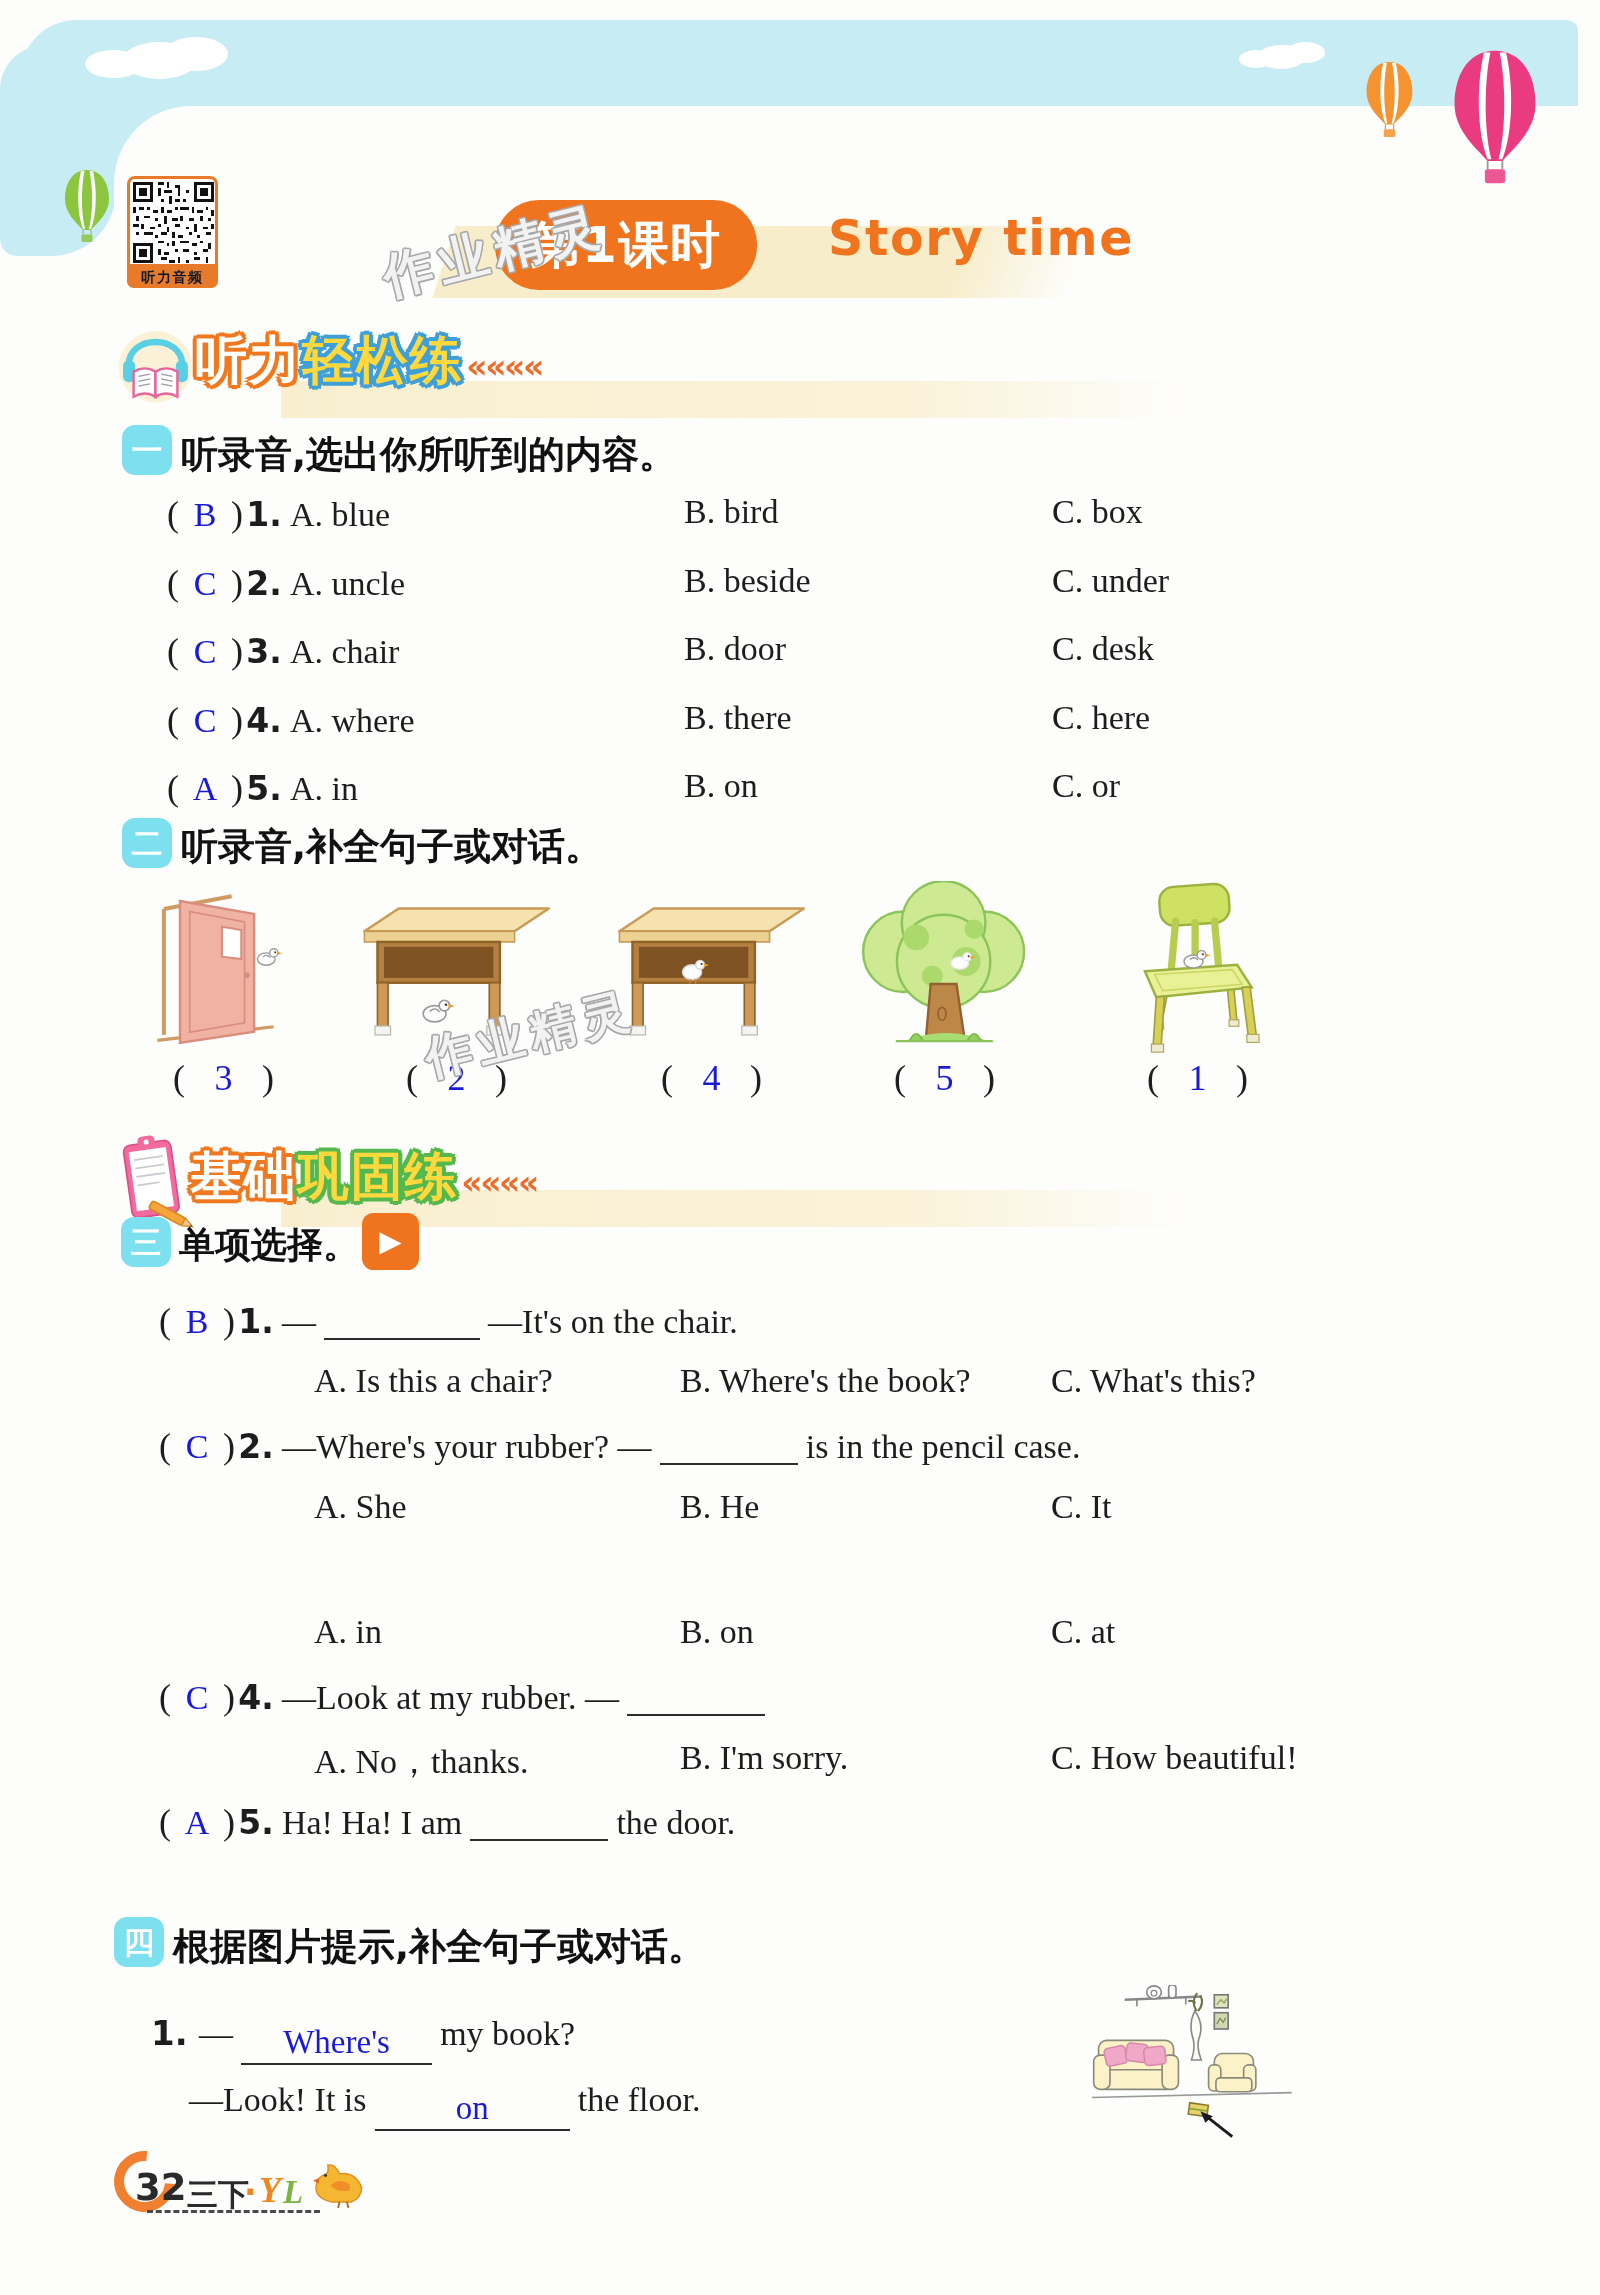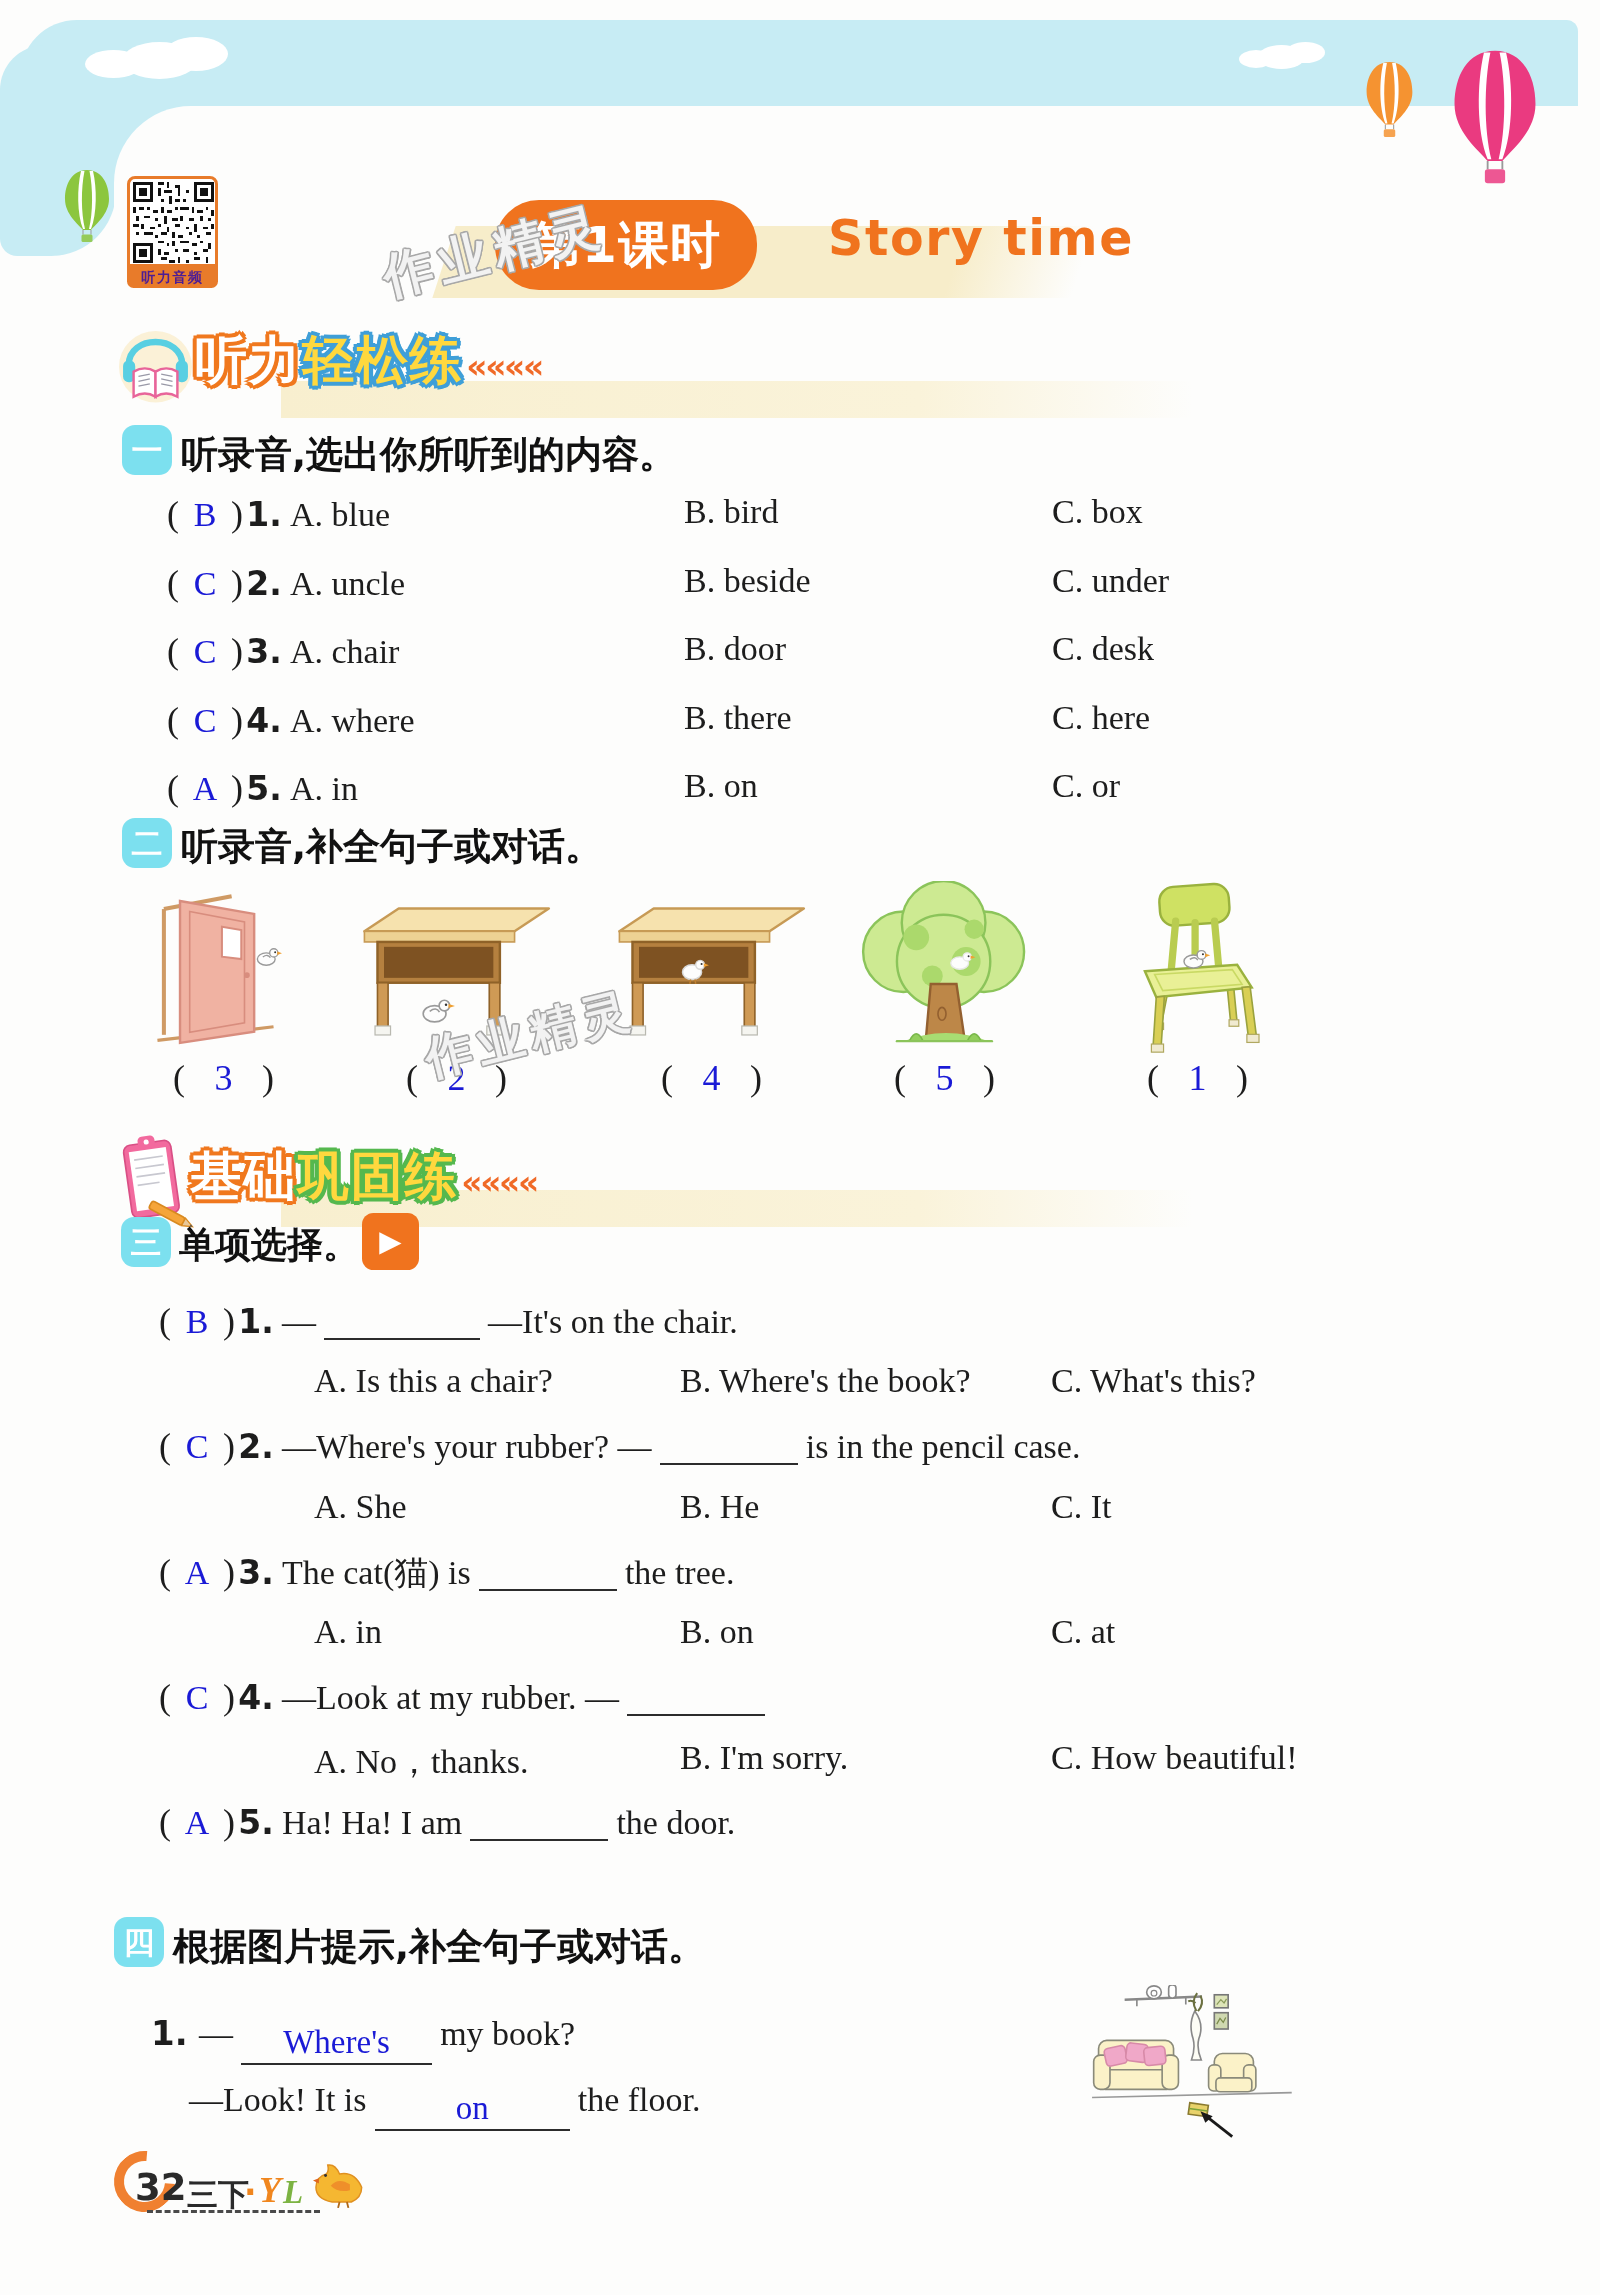--- a/index.html
+++ b/index.html
@@ -16,21 +16,21 @@
   #cloud1{left:122px;top:42px;width:75px;height:37px;}
   #cloud1::before{left:-37px;top:8.1px;width:57px;height:28px;}
   #cloud1::after{left:42px;top:-4.9px;width:64px;height:34px;}
   #cloud2{left:1258px;top:45px;width:47px;height:24.4px;}
   #cloud2::before{left:-19.5px;top:4.9px;width:34px;height:18px;}
   #cloud2::after{left:28px;top:-3.3px;width:39px;height:21px;}
   .balloon{position:absolute;}
   
   .qr-wrap{left:127px;top:176px;width:91px;}
   .qr-code{box-sizing:border-box;width:91px;height:91px;border:3.3px solid #e87b2a;border-radius:8.1px 8.1px 0 0;background:#fff;padding:3.3px;}
-  .qr-label{width:91px;height:21px;background:#e87b2a;color:#4c1d95;font-family:"DejaVu Sans",sans-serif;
+  .qr-label{width:91px;height:21px;background:#e87b2a;color:#0f172a;font-family:"DejaVu Sans",sans-serif;
             font-size:14px;font-weight:bold;text-align:center;line-height:21px;border-radius:0 0 6.5px 6.5px;letter-spacing:1.6px;}
   
   .title-band{left:444px;top:226px;width:639px;height:72px;background:linear-gradient(90deg,#f7edca 80%,rgba(247,237,202,0));transform:skewX(-18deg);}
   .badge{left:495px;top:200px;width:262px;height:90px;background:#f0731e;border-radius:44px;
          color:#fff;font-family:"DejaVu Sans",sans-serif;font-weight:bold;font-size:50px;text-align:center;line-height:90px;letter-spacing:1.6px;}
   .title-en{left:796px;top:210px;font-family:"DejaVu Sans",sans-serif;font-weight:bold;font-size:49px;color:#f0731e;letter-spacing:1.6px;margin-left:32px;}
   .watermark{font-family:"DejaVu Sans",sans-serif;font-weight:bold;font-size:50px;letter-spacing:6.5px;
              color:rgba(255,255,255,.85);transform:rotate(-14deg);
              text-shadow:1.6px 0 0 #a8a8a8,-1.6px 0 0 #a8a8a8,0 1.6px 0 #a8a8a8,0 -1.6px 0 #a8a8a8,
                          1.2px 1.2px 0 #a8a8a8,-1.2px 1.2px 0 #a8a8a8,1.2px -1.2px 0 #a8a8a8,-1.2px -1.2px 0 #a8a8a8;}
@@ -369,23 +369,20 @@
 
   <div class="mrow" style="top:1425px">
     <span class="paren">(</span><span class="ansletter">C</span><span class="paren">)</span><span class="qnum">2.</span><span>—Where's your rubber? —</span><span class="blank"></span><span>is in the pencil case.</span>
   </div>
   <div class="morow" style="top:1488px">
     <span>A. She</span>
     <span class="mopt-b">B. He</span>
     <span class="mopt-c">C. It</span>
   </div>
 
-  <div class="mrow" style="top:1550px">
-    <span class="paren">(</span><span class="ansletter">A</span><span class="paren">)</span><span class="qnum">3.</span><span>The cat(猫) is</span><span class="blank"></span><span>the tree.</span>
-  </div>
   <div class="morow" style="top:1613px">
     <span>A. in</span>
     <span class="mopt-b">B. on</span>
     <span class="mopt-c">C. at</span>
   </div>
 
   <div class="mrow" style="top:1676px">
     <span class="paren">(</span><span class="ansletter">C</span><span class="paren">)</span><span class="qnum">4.</span><span>—Look at my rubber. —</span><span class="blank"></span><span></span>
   </div>
   <div class="morow" style="top:1739px">

